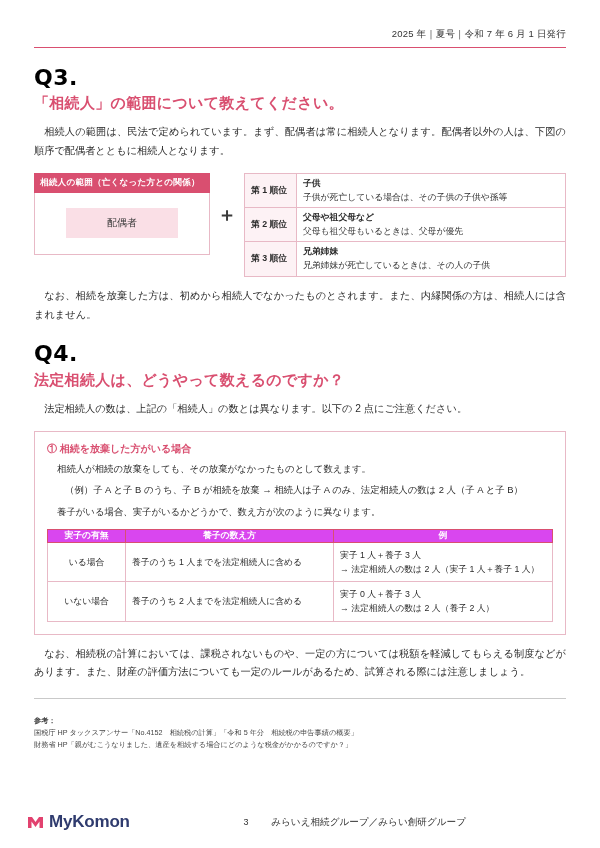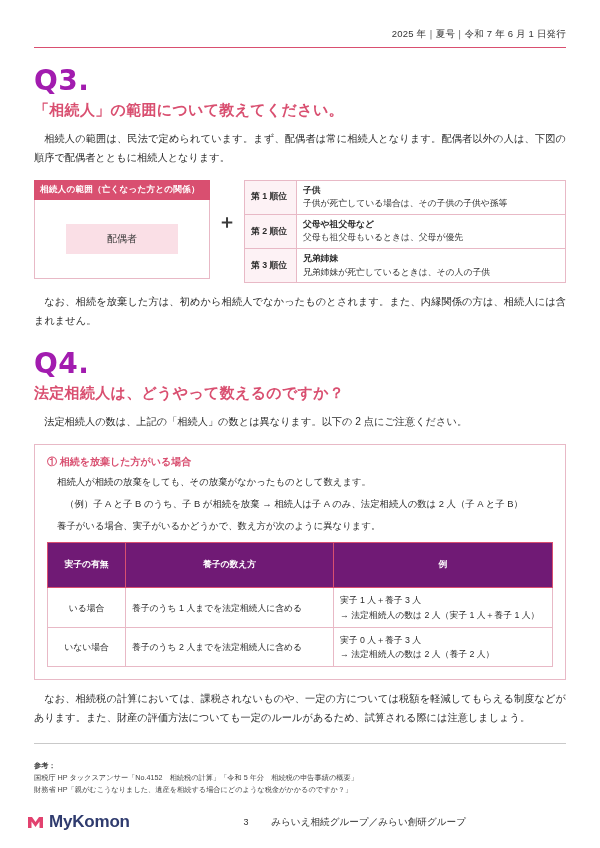--- a/index.html
+++ b/index.html
@@ -26,23 +26,23 @@
     font-size: 9.5px;
     color: #333;
     letter-spacing: 0.2px;
     padding-bottom: 6px;
     border-bottom: 1.5px solid #d94f70;
   }
 
   
   .q-block { margin-top: 18px; }
   .q-num {
-    font-size: 28px;
-    font-weight: bold;
-    color: #a21caf;
+    font-size: 22px;
+    font-weight: bold;
+    color: #000000;
     letter-spacing: 0.5px;
     line-height: 1.1;
     font-family: "DejaVu Sans", sans-serif;
   }
   .q-title {
     font-size: 15px;
     font-weight: bold;
     color: #d94f70;
     margin-top: 4px;
     letter-spacing: 0.3px;
@@ -68,21 +68,21 @@
     background: #d94f70;
     color: #fff;
     font-size: 8.6px;
     font-weight: bold;
     padding: 4px 6px;
     letter-spacing: 0.2px;
   }
   .diag-left-body {
     border: 1px solid #e8b9c6;
     border-top: none;
-    height: 79px;
+    height: 62px;
     display: flex;
     align-items: center;
     justify-content: center;
   }
   .spouse-box {
     background: #fadfe6;
     width: 112px;
     height: 30px;
     display: flex;
     align-items: center;
@@ -145,26 +145,26 @@
   .box-para.indent2 { padding-left: 18px; }
   .sub-head.second { margin-top: 10px; }
 
   .adopt-table {
     width: 100%;
     border-collapse: collapse;
     margin-top: 8px;
     margin-left: 0;
   }
   .adopt-table th {
-    background: #701a75;
+    background: #d946ef;
     color: #fff;
     font-size: 8.8px;
     font-weight: bold;
     border: 1px solid #d94f70;
-    padding: 16px 4px;
+    padding: 0 4px;
   }
   .adopt-table td {
     border: 1px solid #e8b9c6;
     font-size: 8.8px;
     padding: 5px 6px;
     line-height: 1.6;
     vertical-align: middle;
   }
   .adopt-table td.c1 { width: 78px; text-align: center; }
   .adopt-table td.c2 { width: 208px; }

